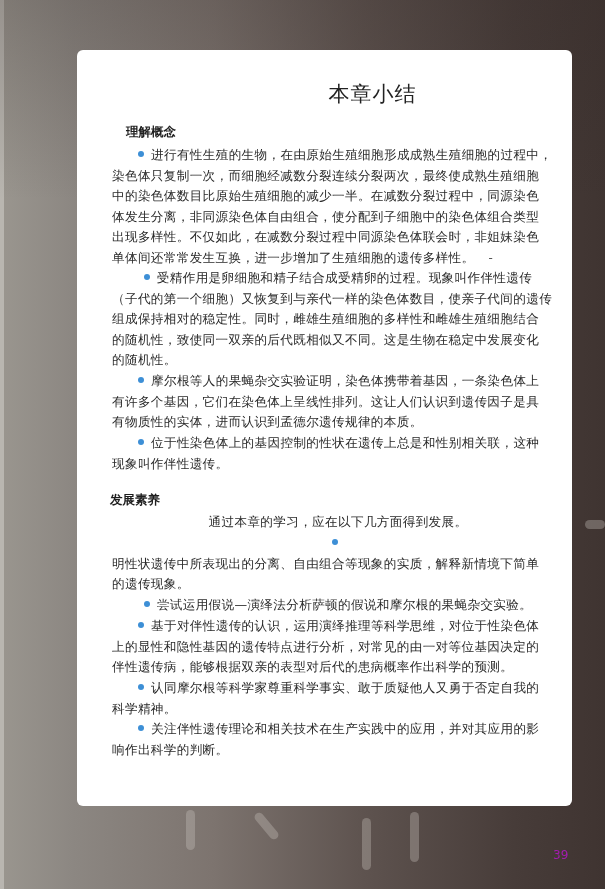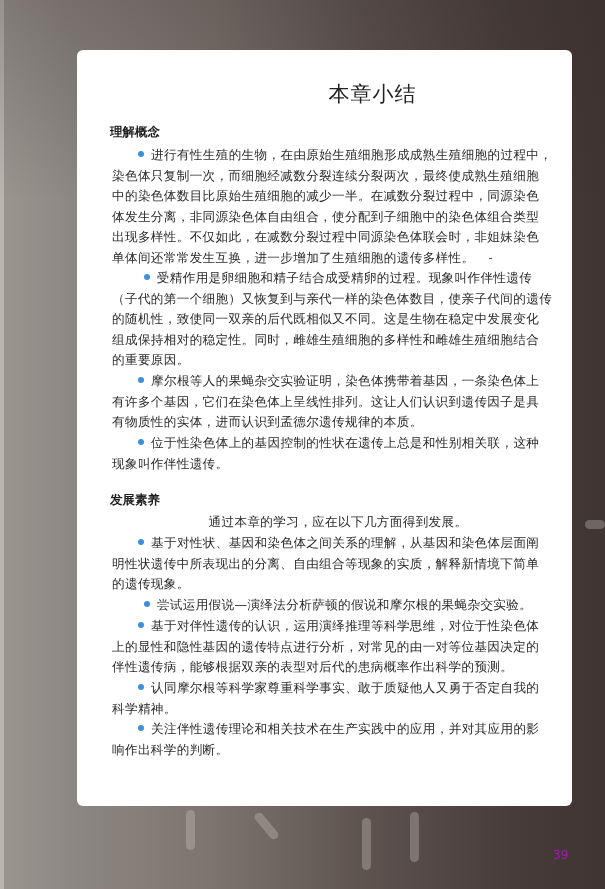--- a/index.html
+++ b/index.html
@@ -56,58 +56,58 @@
 
 <div class="watermark" style="left:186px;top:810px;width:9px;height:40px;"></div>
 <div class="watermark" style="left:262px;top:810px;width:9px;height:32px;transform:rotate(-40deg);"></div>
 <div class="watermark" style="left:362px;top:818px;width:9px;height:52px;"></div>
 <div class="watermark" style="left:410px;top:812px;width:9px;height:50px;"></div>
 <div class="watermark" style="left:585px;top:520px;width:20px;height:9px;"></div>
 
 <div class="card">
   <div class="title">本章小结</div>
 
-  <div class="heading" style="top:74px;">理解概念</div>
+  <div class="heading" style="top:74px;margin-left:16px;">理解概念</div>
 
   <div class="block" style="top:95px;">
     <div class="line first"><span class="bullet"></span><span>进行有性生殖的生物，在由原始生殖细胞形成成熟生殖细胞的过程中，</span></div>
     <div class="line">染色体只复制一次，而细胞经减数分裂连续分裂两次，最终使成熟生殖细胞</div>
     <div class="line">中的染色体数目比原始生殖细胞的减少一半。在减数分裂过程中，同源染色</div>
     <div class="line">体发生分离，非同源染色体自由组合，使分配到子细胞中的染色体组合类型</div>
     <div class="line">出现多样性。不仅如此，在减数分裂过程中同源染色体联会时，非姐妹染色</div>
     <div class="line"><span>单体间还常常发生互换，进一步增加了生殖细胞的遗传多样性。</span><span class="stray">-</span></div>
   </div>
 
   <div class="block" style="top:218px;">
     <div class="line first"><span class="bullet"></span><span>受精作用是卵细胞和精子结合成受精卵的过程。现象叫作伴性遗传</span></div>
     <div class="line">（子代的第一个细胞）又恢复到与亲代一样的染色体数目，使亲子代间的遗传</div>
+    <div class="line">组成保持相对的稳定性。同时，雌雄生殖细胞的多样性和雌雄生殖细胞结合</div>
     <div class="line">的随机性，致使同一双亲的后代既相似又不同。这是生物在稳定中发展变化</div>
-    <div class="line">组成保持相对的稳定性。同时，雌雄生殖细胞的多样性和雌雄生殖细胞结合</div>
-    <div class="line">的重要原因。</div>
+    <div class="line">的随机性。</div>
   </div>
 
   <div class="block" style="top:321px;">
     <div class="line first"><span class="bullet"></span><span>摩尔根等人的果蝇杂交实验证明，染色体携带着基因，一条染色体上</span></div>
     <div class="line">有许多个基因，它们在染色体上呈线性排列。这让人们认识到遗传因子是具</div>
     <div class="line">有物质性的实体，进而认识到孟德尔遗传规律的本质。</div>
   </div>
 
   <div class="block" style="top:383px;">
     <div class="line first"><span class="bullet"></span><span>位于性染色体上的基因控制的性状在遗传上总是和性别相关联，这种</span></div>
     <div class="line">现象叫作伴性遗传。</div>
   </div>
 
   <div class="heading" style="top:442px;">发展素养</div>
 
   <div class="block" style="top:462px;">
     <div class="line first">通过本章的学习，应在以下几方面得到发展。</div>
   </div>
 
   <div class="block" style="top:483px;">
-    <div class="line first"><span class="bullet"></span><span>基于对性状、基因和染色体之间关系的理解，从基因和染色体层面阐</span></div>
+    <div class="line first"><span class="bullet"></span></div>
     <div class="line">明性状遗传中所表现出的分离、自由组合等现象的实质，解释新情境下简单</div>
     <div class="line">的遗传现象。</div>
   </div>
 
   <div class="block" style="top:545px;">
     <div class="line first"><span class="bullet"></span><span>尝试运用假说—演绎法分析萨顿的假说和摩尔根的果蝇杂交实验。</span></div>
   </div>
 
   <div class="block" style="top:566px;">
     <div class="line first"><span class="bullet"></span><span>基于对伴性遗传的认识，运用演绎推理等科学思维，对位于性染色体</span></div>

